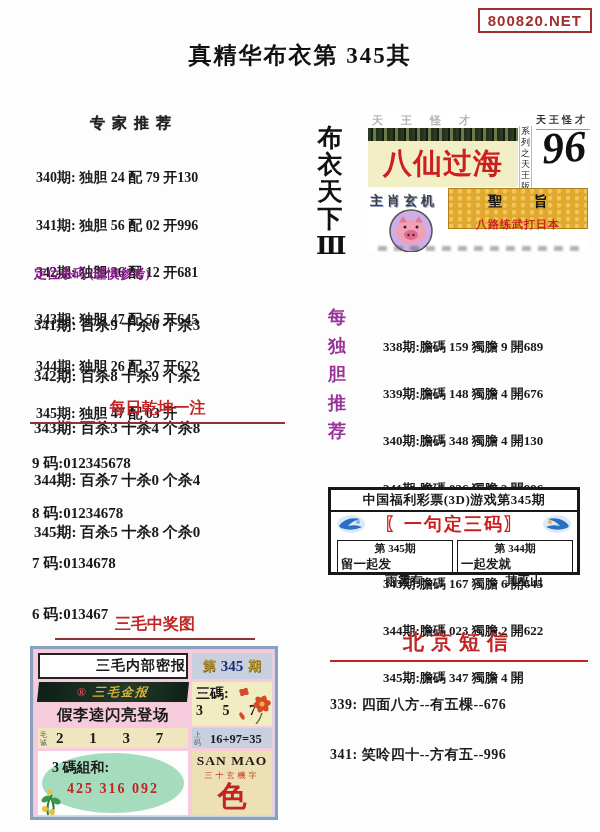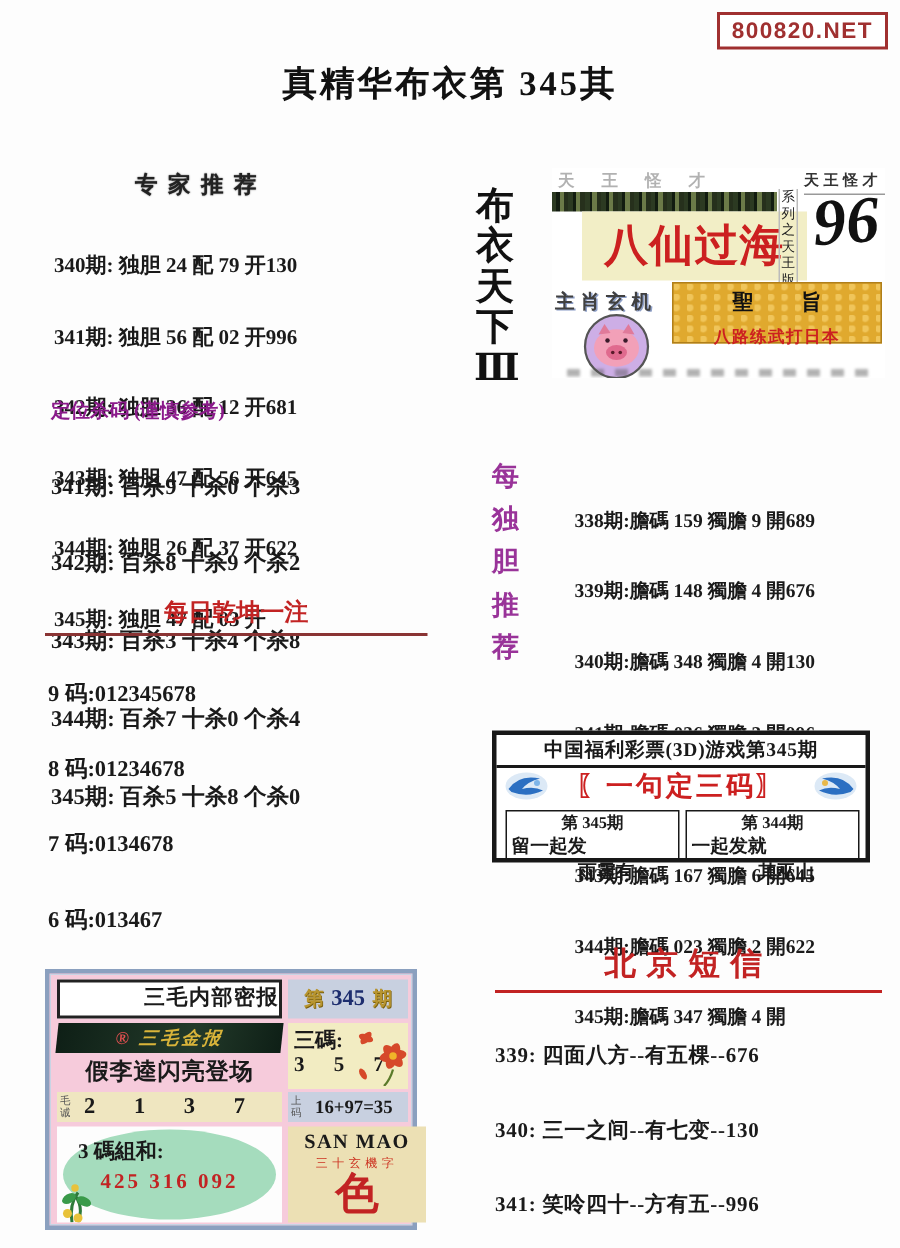--- a/index.html
+++ b/index.html
@@ -56,37 +56,37 @@
   .c-sanma .lbl { font-size:14px; font-weight:bold; margin:3px 0 0 4px; }
   .c-sanma .dg { font-size:14px; font-weight:bold; letter-spacing:8px; margin-left:4px; }
   .c-formula { top:79px; left:159px; width:80px; height:20px; background:#c8d0e0; line-height:20px; }
   .c-formula .f { font-size:12.5px; font-weight:bold; }
   .c-zuhe { top:102px; left:5px; width:150px; height:64px; background:#fdfdfd; }
   .zuhe-ellipse { position:absolute; top:2px; left:4px; width:142px; height:60px;
                   background:#a5dcbd; border-radius:50%; }
   .zuhe-label { position:absolute; top:8px; left:14px; font-size:14px; font-weight:bold; }
   .zuhe-nums { position:absolute; top:30px; left:0; width:150px; text-align:center;
                color:#c22323; font-size:14px; font-weight:bold; letter-spacing:2px; }
-  .c-sanmaoen { top:102px; left:159px; width:92px; height:64px; background:#ece0b4; text-align:center; }
+  .c-sanmaoen { top:102px; left:159px; width:80px; height:64px; background:#ece0b4; text-align:center; }
   .c-sanmaoen .en { font-size:13.5px; font-weight:bold; letter-spacing:1px; margin-top:2px; }
   .c-sanmaoen .seal { color:#cc3322; font-size:8px; letter-spacing:3px; margin-top:1px; }
   .c-sanmaoen .big { color:#c22323; font-size:29px; font-weight:bold; line-height:30px; }
 
   
   .buyi-vert { top:124px; left:316px; width:28px; font-size:25px; font-weight:bold;
                line-height:27px; word-break:break-all; text-align:center; color:#111; }
   .tw { top:112px; left:368px; width:222px; height:140px; background:#fff; overflow:hidden; }
   .tw .faint { position:absolute; top:1px; left:4px; width:145px; font-size:11px; letter-spacing:18px;
                color:#666; opacity:0.5; font-weight:bold; }
   .tw .corner { position:absolute; top:1px; left:168px; width:54px; font-size:10px; letter-spacing:3px;
                 color:#333; font-weight:bold; border-bottom:1px solid #999; padding-bottom:2px; }
   .tw .mottle { position:absolute; top:16px; left:0; width:150px; height:13px;
                 background:repeating-linear-gradient(90deg,#2c3a22 0 3px,#121c10 3px 5px,#6b7a48 5px 8px,#26301c 8px 11px); }
   .tw .cream { position:absolute; top:29px; left:0; width:150px; height:46px; background:#f2eec6;
-               display:flex; align-items:center; justify-content:center;margin-left:20px; }
+               display:flex; align-items:center; justify-content:center; }
   .tw .cream .btxt { color:#cc2020; font-size:29px; font-weight:bold; letter-spacing:1px; }
   .tw .side { position:absolute; top:14px; left:151px; width:13px; height:78px; font-size:9px;
               line-height:11px; word-break:break-all; text-align:center; color:#222; border-left:1px solid #bbb;
               border-right:1px solid #bbb; }
   .tw .glyph { position:absolute; top:12px; left:170px; width:52px; text-align:center; font-size:44px;
                font-weight:bold; font-style:italic; transform:rotate(-4deg); color:#111; line-height:48px; }
   .tw .zodiac { position:absolute; top:80px; left:2px; font-size:13px; font-weight:bold; color:#404040;
                 letter-spacing:4px; text-shadow:1px 1px 0 #8fa0c8; }
   .tw .pig { position:absolute; top:96px; left:20px; }
   .tw .edict { position:absolute; top:76px; left:80px; width:140px; height:41px;
@@ -152,20 +152,21 @@
   <div class="abs rows qiankun-rows">
     <div>9 码:012345678</div>
     <div>8 码:01234678</div>
     <div>7 码:0134678</div>
     <div>6 码:013467</div>
     <div>5 码:01467</div>
     <div>4 码:0467</div>
     <div>3 码:047</div>
   </div>
 
+  <div class="abs sec-title-red underline-dark sanmao-title">三毛中奖图</div>
 
   <div class="abs card">
     <div class="cell c-head">三毛内部密报</div>
     <div class="cell c-issue">
       <span class="gold-ch">第</span>
       <span class="navy-num">345</span>
       <span class="gold-ch">期</span>
     </div>
     <div class="cell c-banner">
       <span class="reg">®</span>
@@ -290,21 +291,20 @@
         <div class="iss">第 344期</div>
         <div class="l1">一起发就</div>
         <div class="l2">其巫山</div>
       </div>
     </div>
   </div>
 
   <div class="abs sec-title-red bj-title">北京短信</div>
   <div class="abs rows bj-rows">
     <div>339: 四面八方--有五棵--676</div>
-    <div>340: 三一之间--有七变--130</div>
     <div>341: 笑呤四十--方有五--996</div>
     
     
     
     
   </div>
 
 </div>
 
 </body></html>

